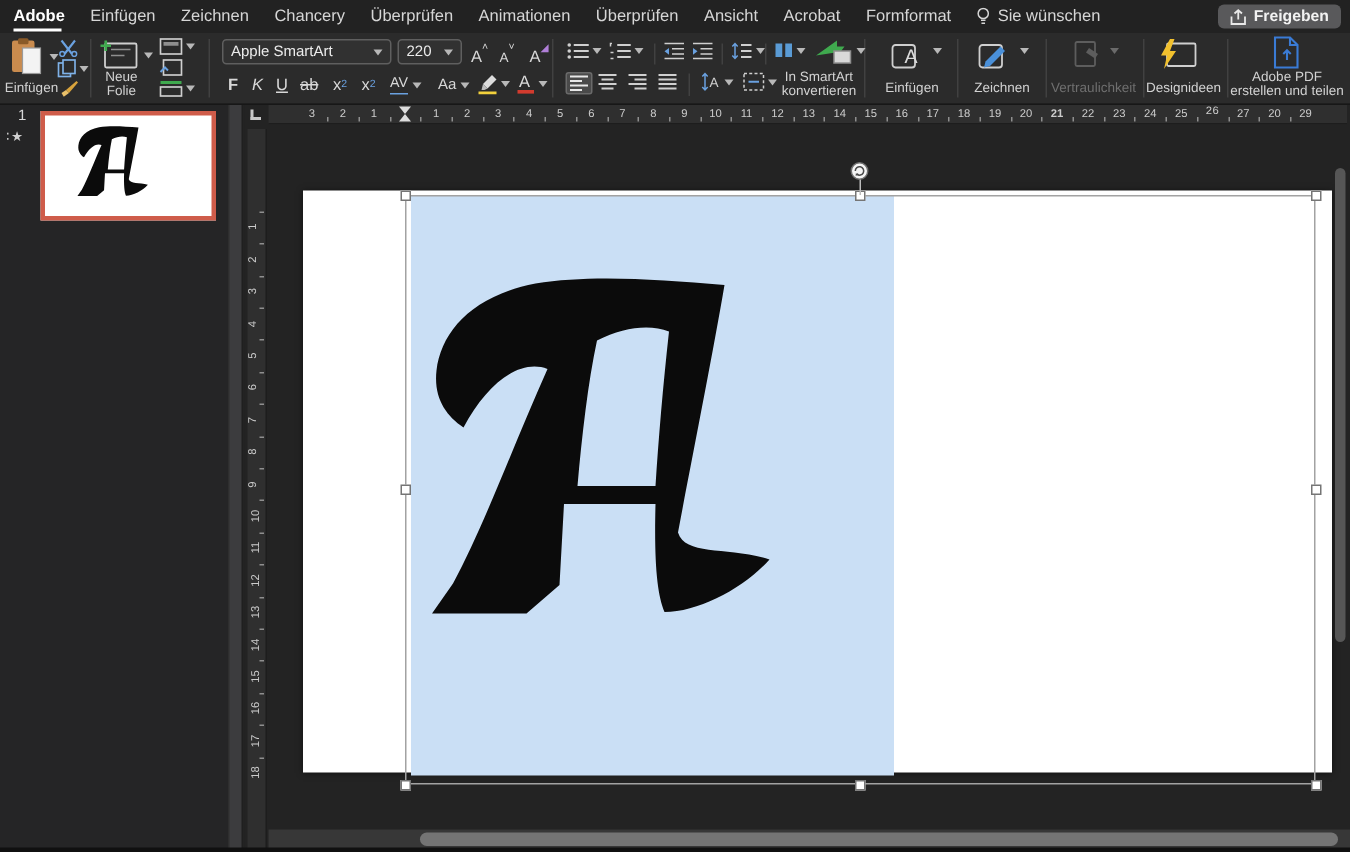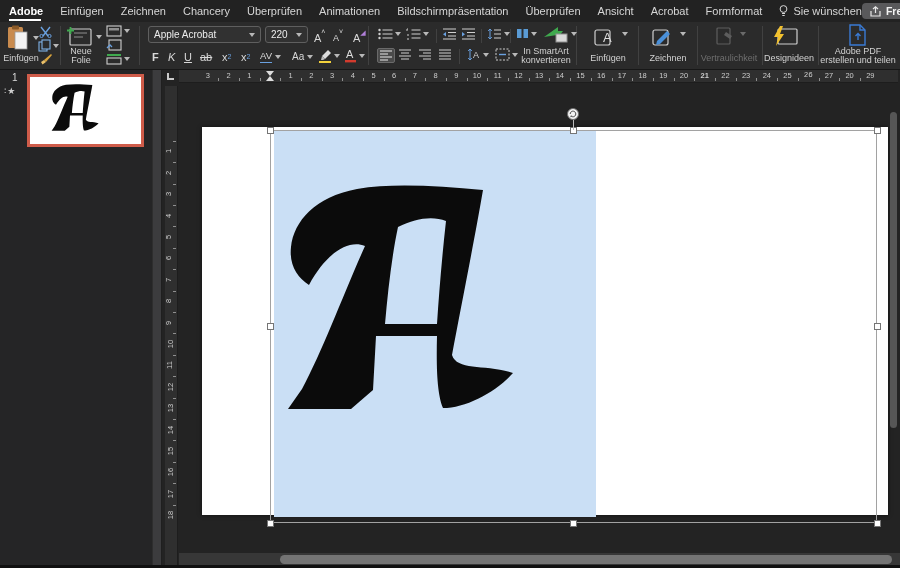--- a/index.html
+++ b/index.html
@@ -74,21 +74,20 @@
 <div id="app">
 
   <div id="menubar">
     <div id="menu-tabs">
         <span class="mtab active">Adobe</span>
         <span class="mtab">Einfügen</span>
         <span class="mtab">Zeichnen</span>
         <span class="mtab">Chancery</span>
         <span class="mtab">Überprüfen</span>
         <span class="mtab">Animationen</span>
-        <span class="mtab">Bildschirmpräsentation</span>
         <span class="mtab">Überprüfen</span>
         <span class="mtab">Ansicht</span>
         <span class="mtab">Acrobat</span>
         <span class="mtab">Formformat</span>
         <span class="mtab"><svg class="bulb" width="9" height="12" viewBox="0 0 9 12">
             <circle cx="4.5" cy="4" r="3.4" fill="none" stroke="#d6d6d6" stroke-width="1"></circle>
             <path d="M3 8.5h3M3.3 10.5h2.4" stroke="#d6d6d6" stroke-width="1"></path>
           </svg>Sie wünschen</span>
       </div>
     <div id="menu-actions">
@@ -171,21 +170,21 @@
     </div>
     <div class="mini" style="left:106px;top:31px">
       <svg class="ic" width="16" height="12" viewBox="0 0 16 12">
           <path d="M1 2h14" stroke="#3fa94e" stroke-width="2"></path>
           <rect x="1" y="5" width="14" height="6" fill="none" stroke="#cfcfcf" stroke-width="1.1"></rect>
         </svg>
       <span class="chev"></span>
     </div>
 
     <div class="combo" style="left:148px;top:4px;width:113px">
-      <span>Apple Acrobat</span>
+      <span>Apple SmartArt</span>
       <span class="chev cx"></span>
     </div>
     <div class="combo" style="left:265px;top:4px;width:43px">
       <span>220</span>
       <span class="chev cx"></span>
     </div>
     <div class="fmtbtn" style="left:314px;top:6px">
       <span>A</span>
         <span style="font-size:7px;margin-bottom:6px">˄</span>
     </div>

